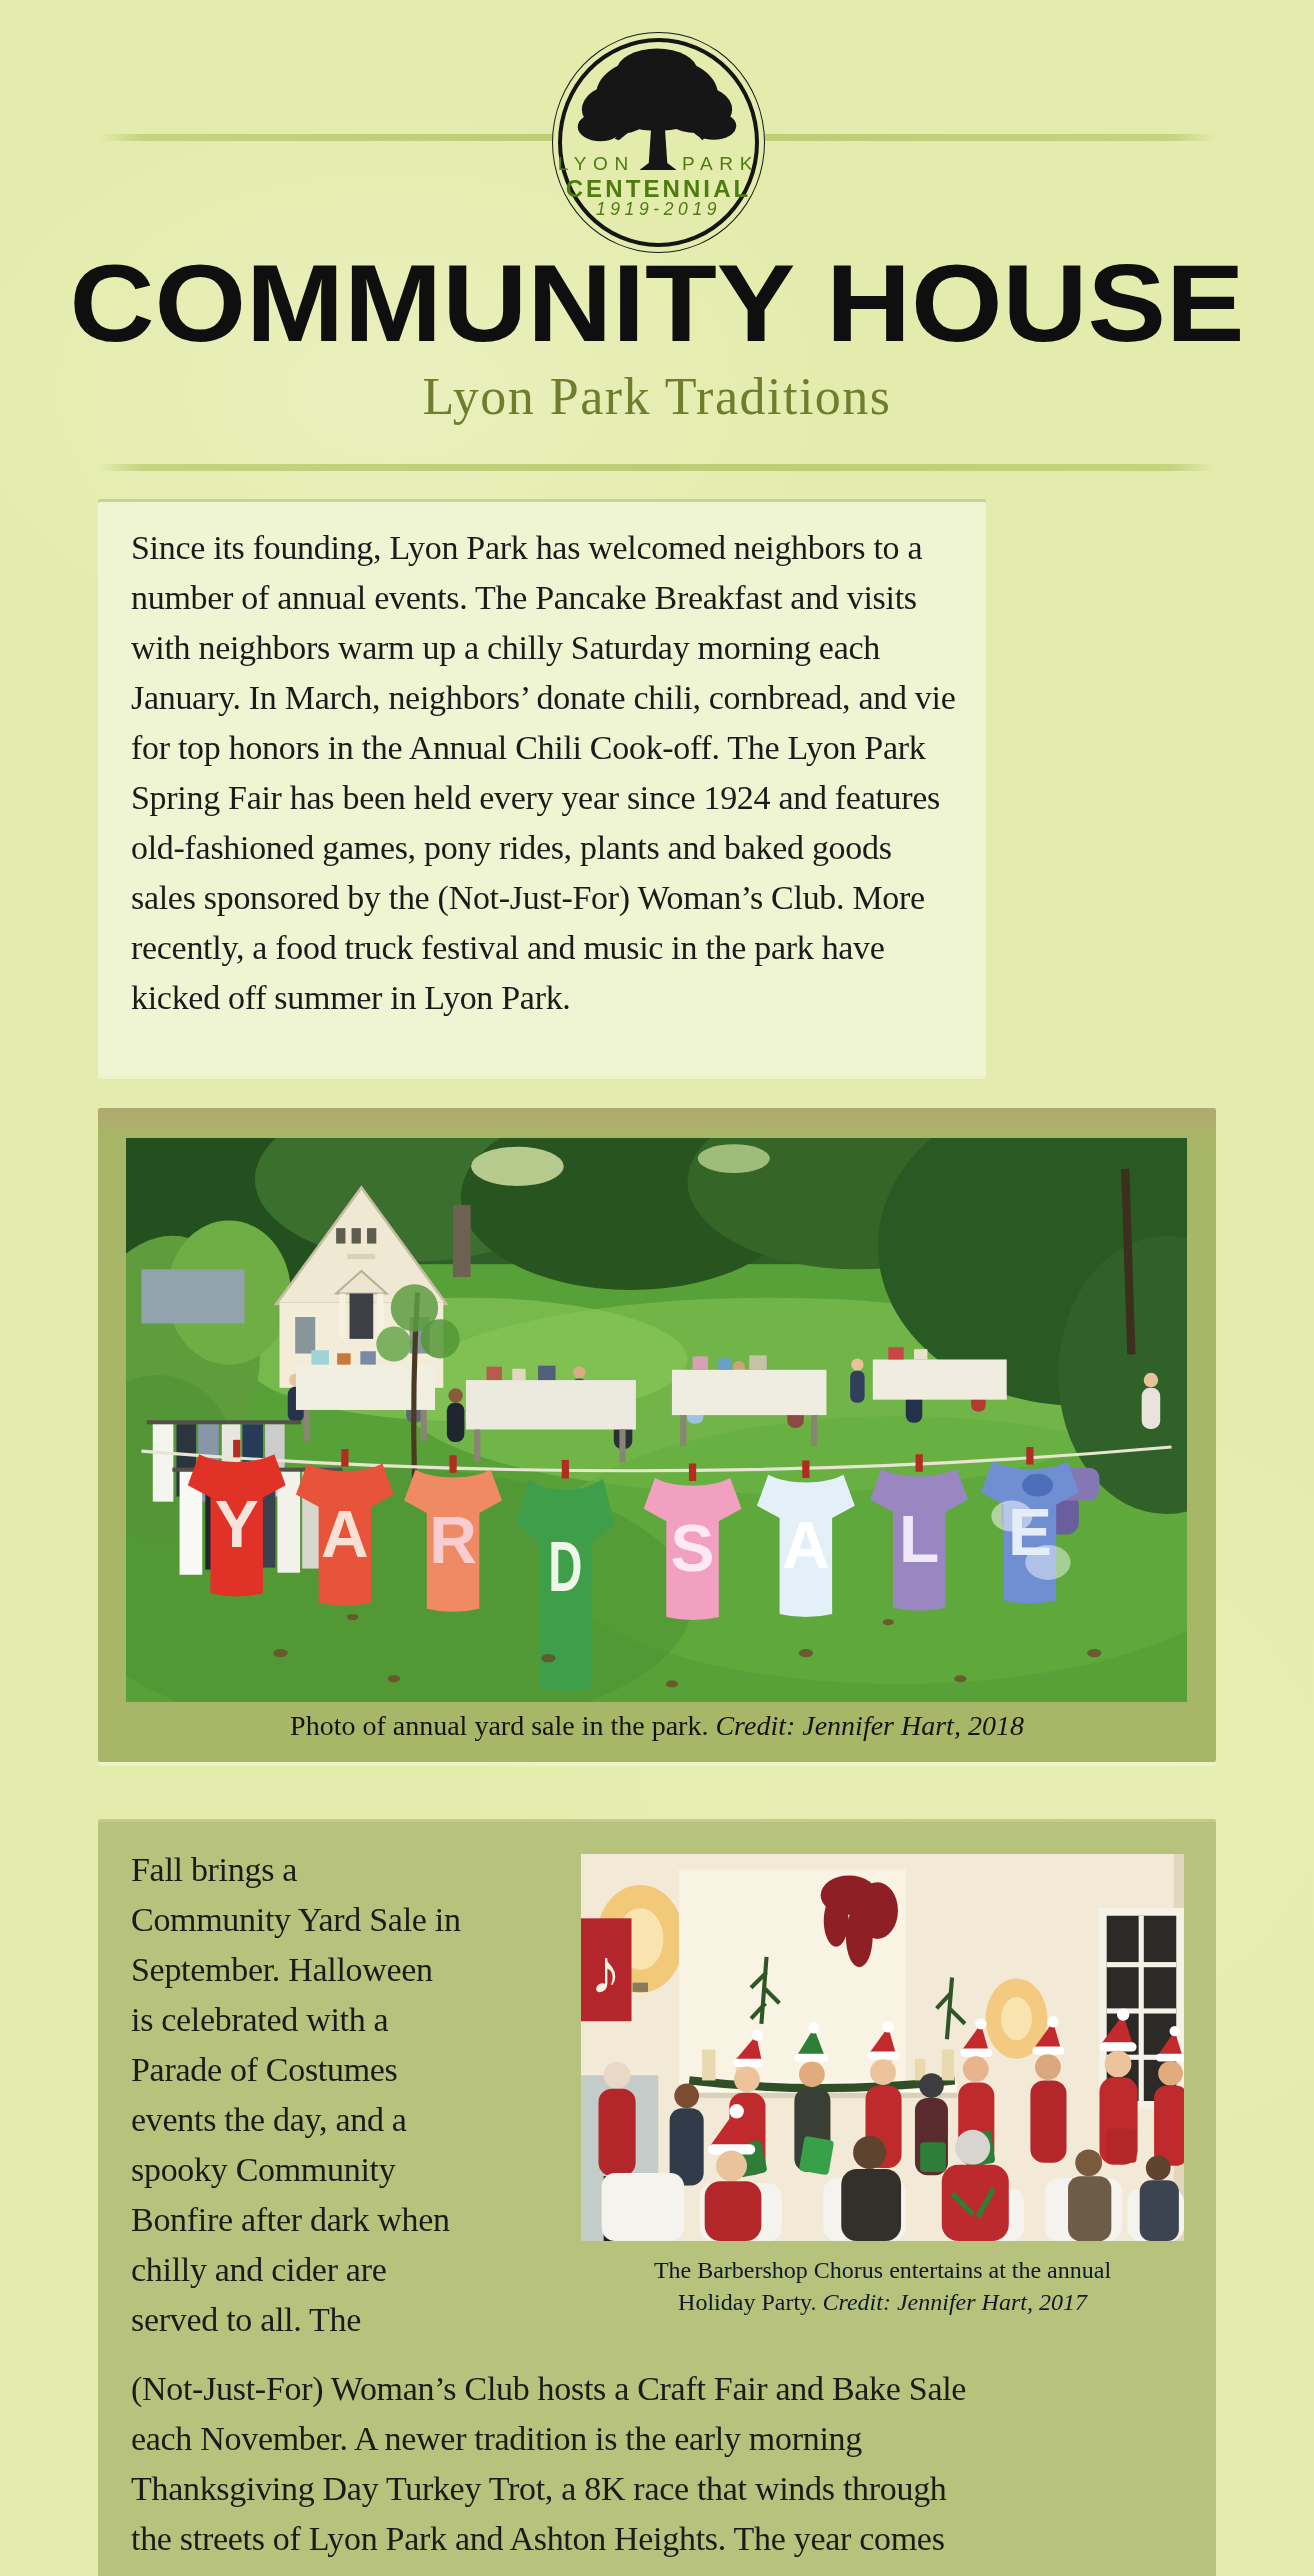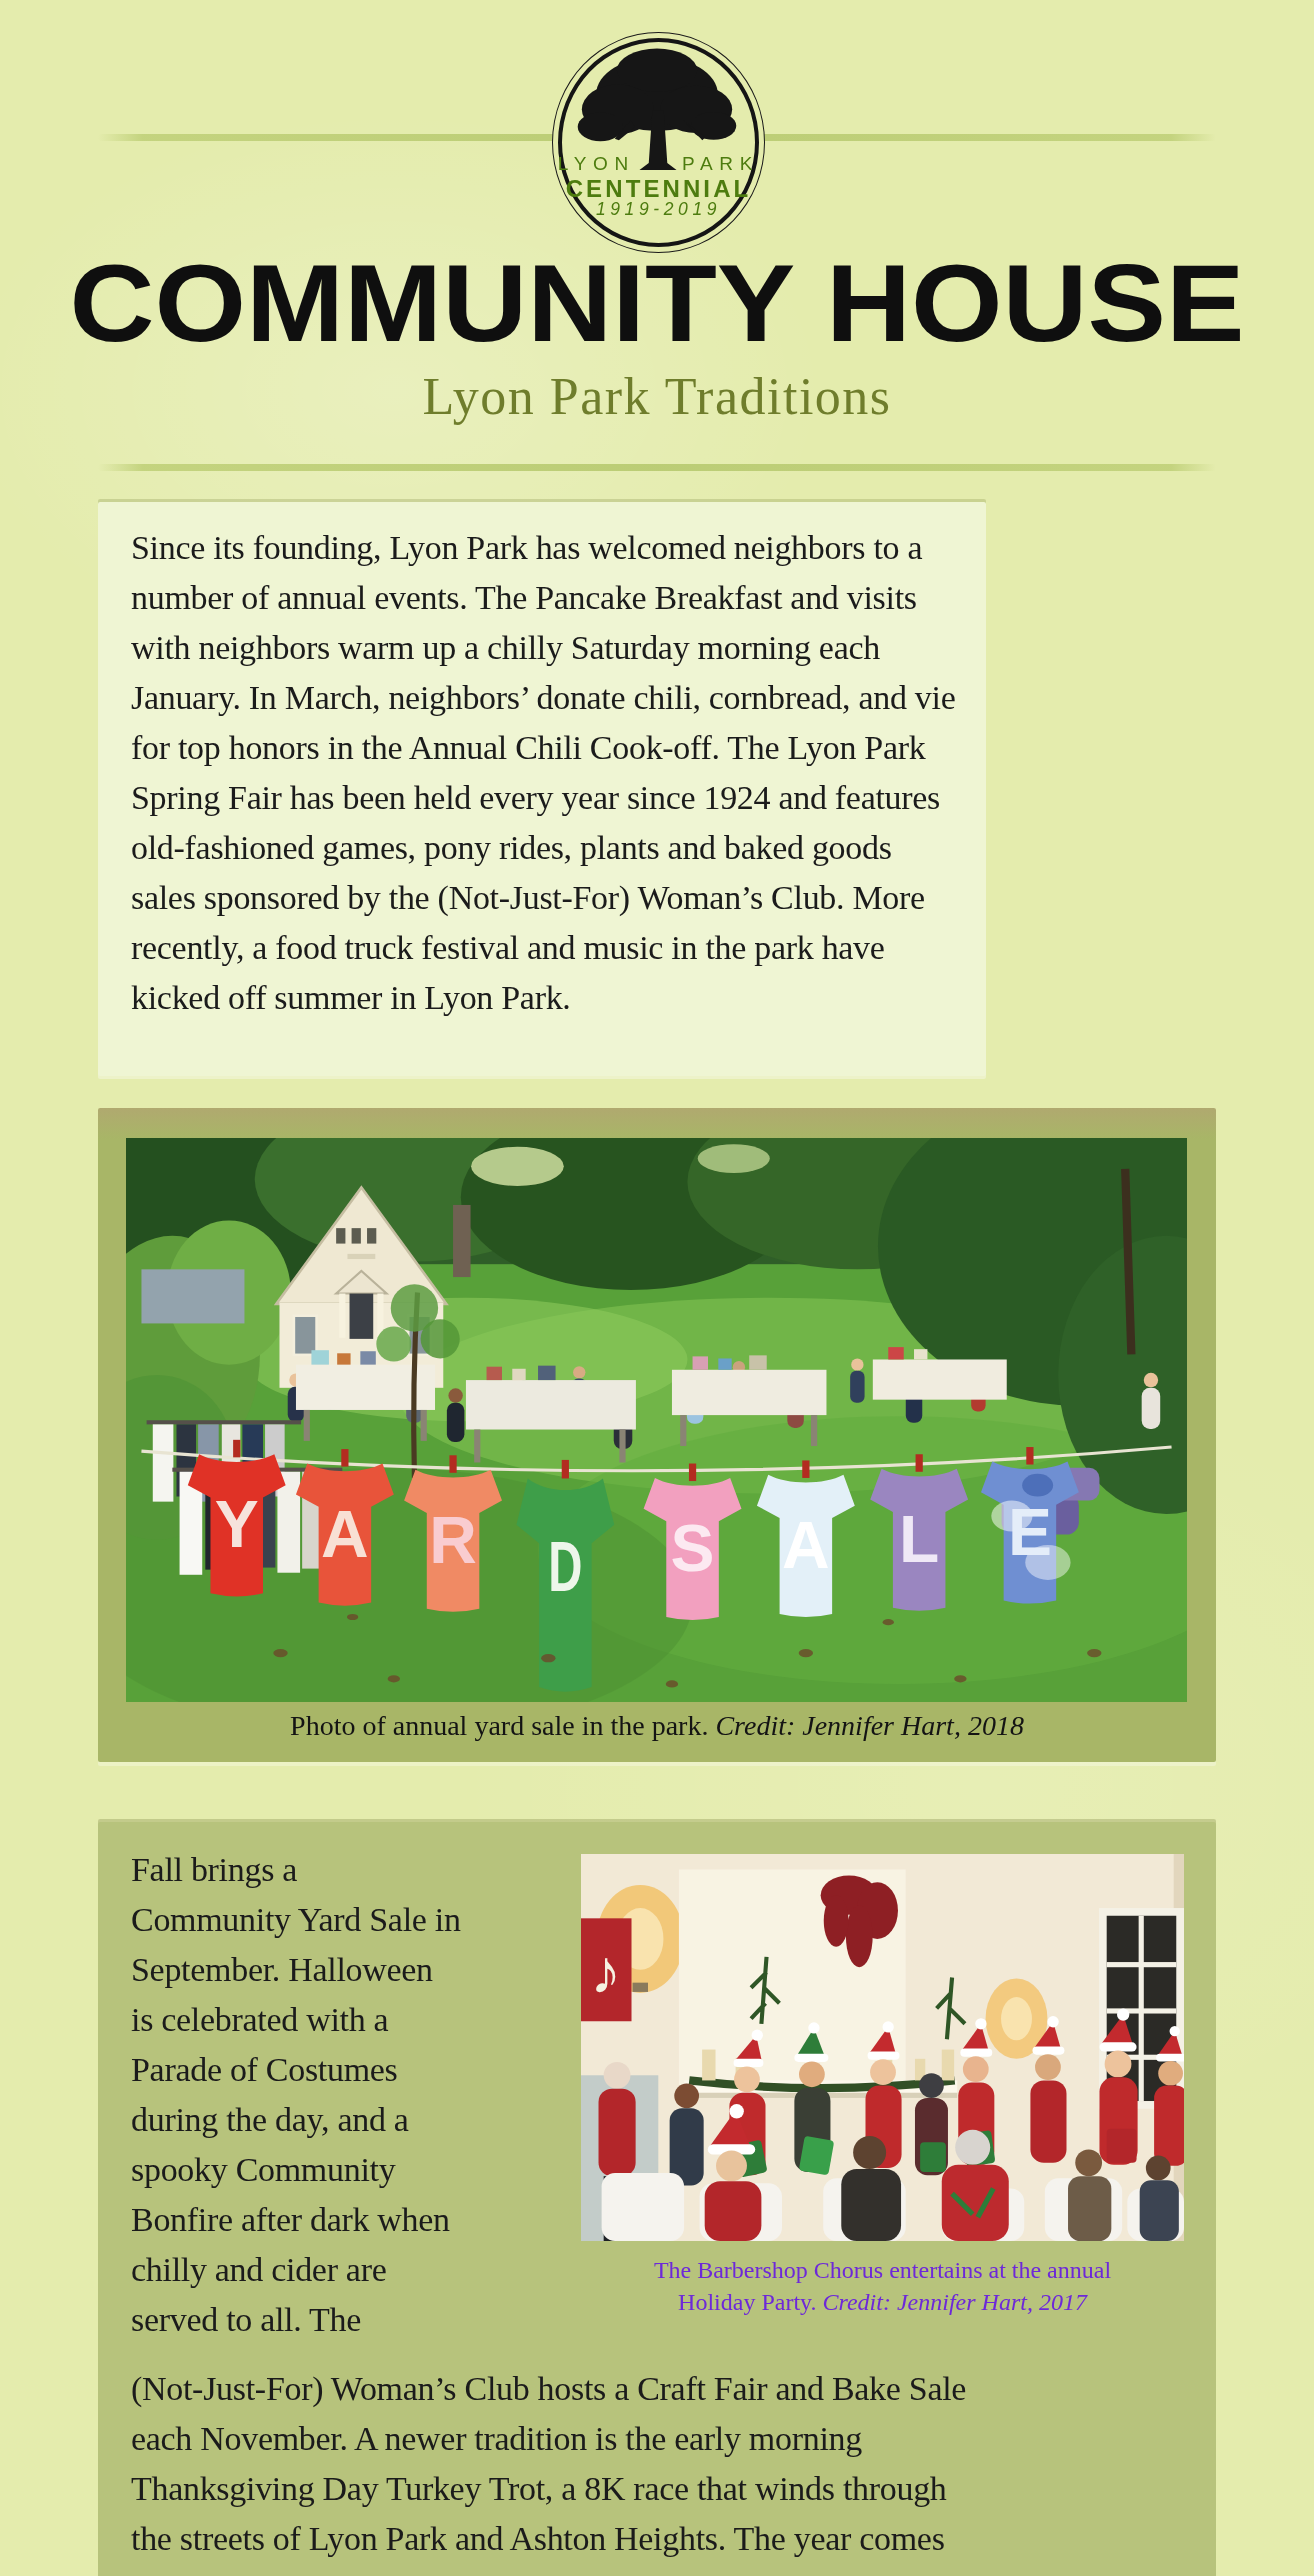--- a/index.html
+++ b/index.html
@@ -76,21 +76,21 @@
   .events-box{
     position:absolute; left:98px; top:1822px; width:1118px; height:890px;
     background:var(--events_bg,#b7c37c); border-radius:2.1px;
     box-shadow:0 -3.1px 0 rgba(110,120,50,.28), 0 4.1px 0 rgba(255,255,255,.30);
   }
   .events-left{position:absolute; left:33px; top:23px; width:526px;}
   .events-full{position:absolute; left:33px; top:542px; width:1052px;}
   .inset-figure{position:absolute; left:483px; top:32px; width:603px; margin:0;}
   .inset-figure svg.photo{width:603px; height:387px; display:block;}
   .inset-caption{
-    margin-top:13.4px; text-align:center; font-size:24px; line-height:32px; color:#6d28d9;
+    margin-top:13.4px; text-align:center; font-size:24px; line-height:32px; color:#0f172a;
   }
 
   svg text{font-family:"Liberation Sans", sans-serif;}
 </style>
 </head>
 <body>
 
 <div class="page">
 
   <div class="rule rule-top"></div>
@@ -367,21 +367,21 @@
     </figcaption>
   </figure>
 
   <section class="events-box">
     <div class="events-left">
         <div class="tline">Fall brings a</div>
         <div class="tline">Community Yard Sale in</div>
         <div class="tline">September. Halloween</div>
         <div class="tline">is celebrated with a</div>
         <div class="tline">Parade of Costumes</div>
-        <div class="tline">during the day, and a</div>
+        <div class="tline">events the day, and a</div>
         <div class="tline">spooky Community</div>
         <div class="tline">Bonfire after dark when</div>
         <div class="tline">chilly and cider are</div>
         <div class="tline">served to all. The</div>
       </div>
 
     <figure class="inset-figure">
       <svg class="photo" viewBox="0 0 1170 752" preserveAspectRatio="none">
 
         <g>

